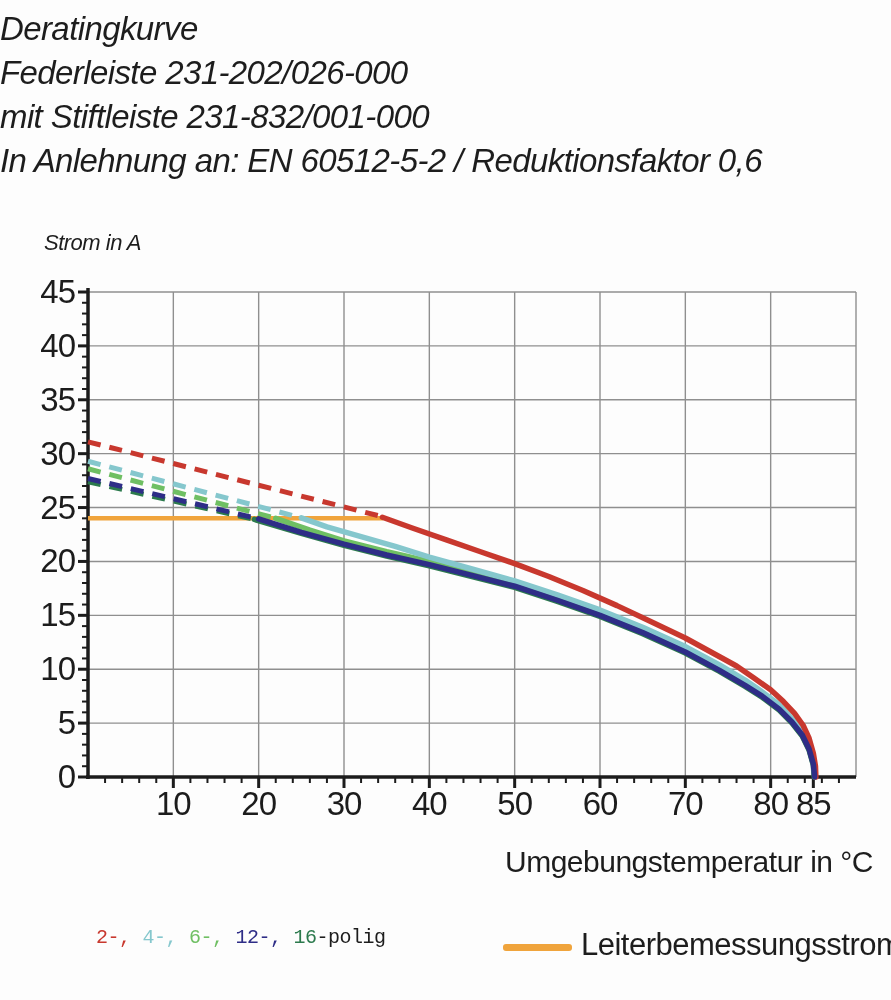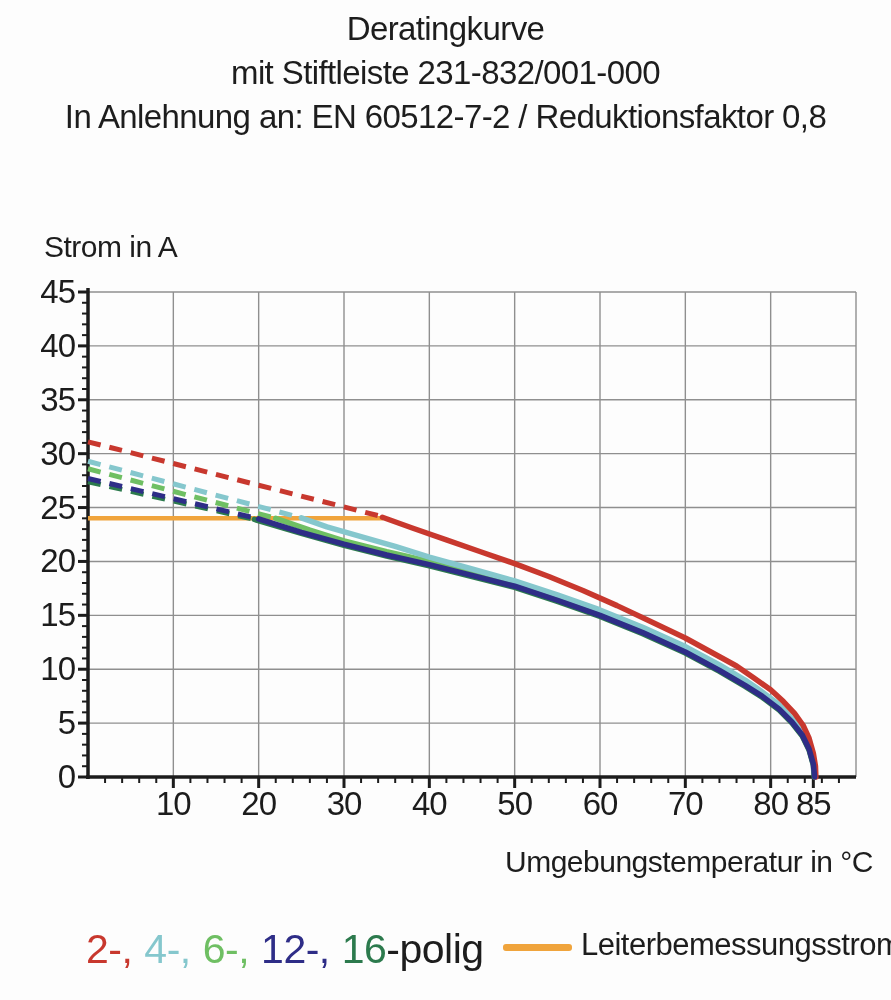--- a/index.html
+++ b/index.html
@@ -1,39 +1,40 @@
 <!DOCTYPE html>
 <html><head>
 <meta charset="utf-8">
 <style>
   html,body{margin:0;padding:0;}
   body{
     width:891px;height:1000px;position:relative;overflow:hidden;
     background:#fdfdfd;color:#1d1d1d;
     font-family:"Liberation Sans",sans-serif;
   }
-  .titles{position:absolute;top:7px;left:0;width:891px;text-align:center;
-          font-size:33px;line-height:44px;letter-spacing:-0.6px;}
+  .titles{position:absolute;top:7px;left:0;width:891px;text-align:left;
+          font-size:33px;line-height:44px;letter-spacing:-0.6px;font-style:italic;}
   .tl{white-space:nowrap;}
-  #strom-label{position:absolute;left:44px;top:230px;font-size:30px;letter-spacing:-0.5px;}
+  #strom-label{position:absolute;left:44px;top:230px;font-size:22px;letter-spacing:-0.5px;font-style:italic;}
   #chart-svg{position:absolute;left:0;top:0;}
   #xaxis-title{position:absolute;top:845px;right:18px;font-size:30px;letter-spacing:-0.5px;}
-  #legend-poles{position:absolute;left:86px;top:926px;font-size:41px;letter-spacing:-0.5px;white-space:nowrap;}
+  #legend-poles{position:absolute;left:96px;top:926px;font-size:20px;letter-spacing:-0.5px;white-space:nowrap;font-family:Liberation Mono, monospace;}
   #legend-poles .pole{margin-right:12px;}
   #legend-poles .pole.last{margin-right:0;}
   #legend-line-swatch{position:absolute;left:503px;top:944px;width:69px;height:7px;border-radius:3px;}
   #legend-line-label{position:absolute;left:581px;top:927px;font-size:31px;letter-spacing:-0.5px;}
 </style>
 </head>
 <body>
 
 <div class="titles">
   <div class="tl">Deratingkurve</div>
+  <div class="tl">Federleiste 231-202/026-000</div>
   <div class="tl">mit Stiftleiste 231-832/001-000</div>
-  <div class="tl">In Anlehnung an: EN 60512-7-2 / Reduktionsfaktor 0,8</div>
+  <div class="tl">In Anlehnung an: EN 60512-5-2 / Reduktionsfaktor 0,6</div>
 </div>
 
 <div id="strom-label">Strom in A</div>
 
 <svg id="chart-svg" width="891" height="1000" viewBox="0 0 891 1000">
     <line x1="173.33333333333331" y1="292" x2="173.33333333333331" y2="777" stroke="#8f8f8f" stroke-width="1.4"></line>
     <line x1="258.66666666666663" y1="292" x2="258.66666666666663" y2="777" stroke="#8f8f8f" stroke-width="1.4"></line>
     <line x1="344" y1="292" x2="344" y2="777" stroke="#8f8f8f" stroke-width="1.4"></line>
     <line x1="429.3333333333333" y1="292" x2="429.3333333333333" y2="777" stroke="#8f8f8f" stroke-width="1.4"></line>
     <line x1="514.6666666666667" y1="292" x2="514.6666666666667" y2="777" stroke="#8f8f8f" stroke-width="1.4"></line>

